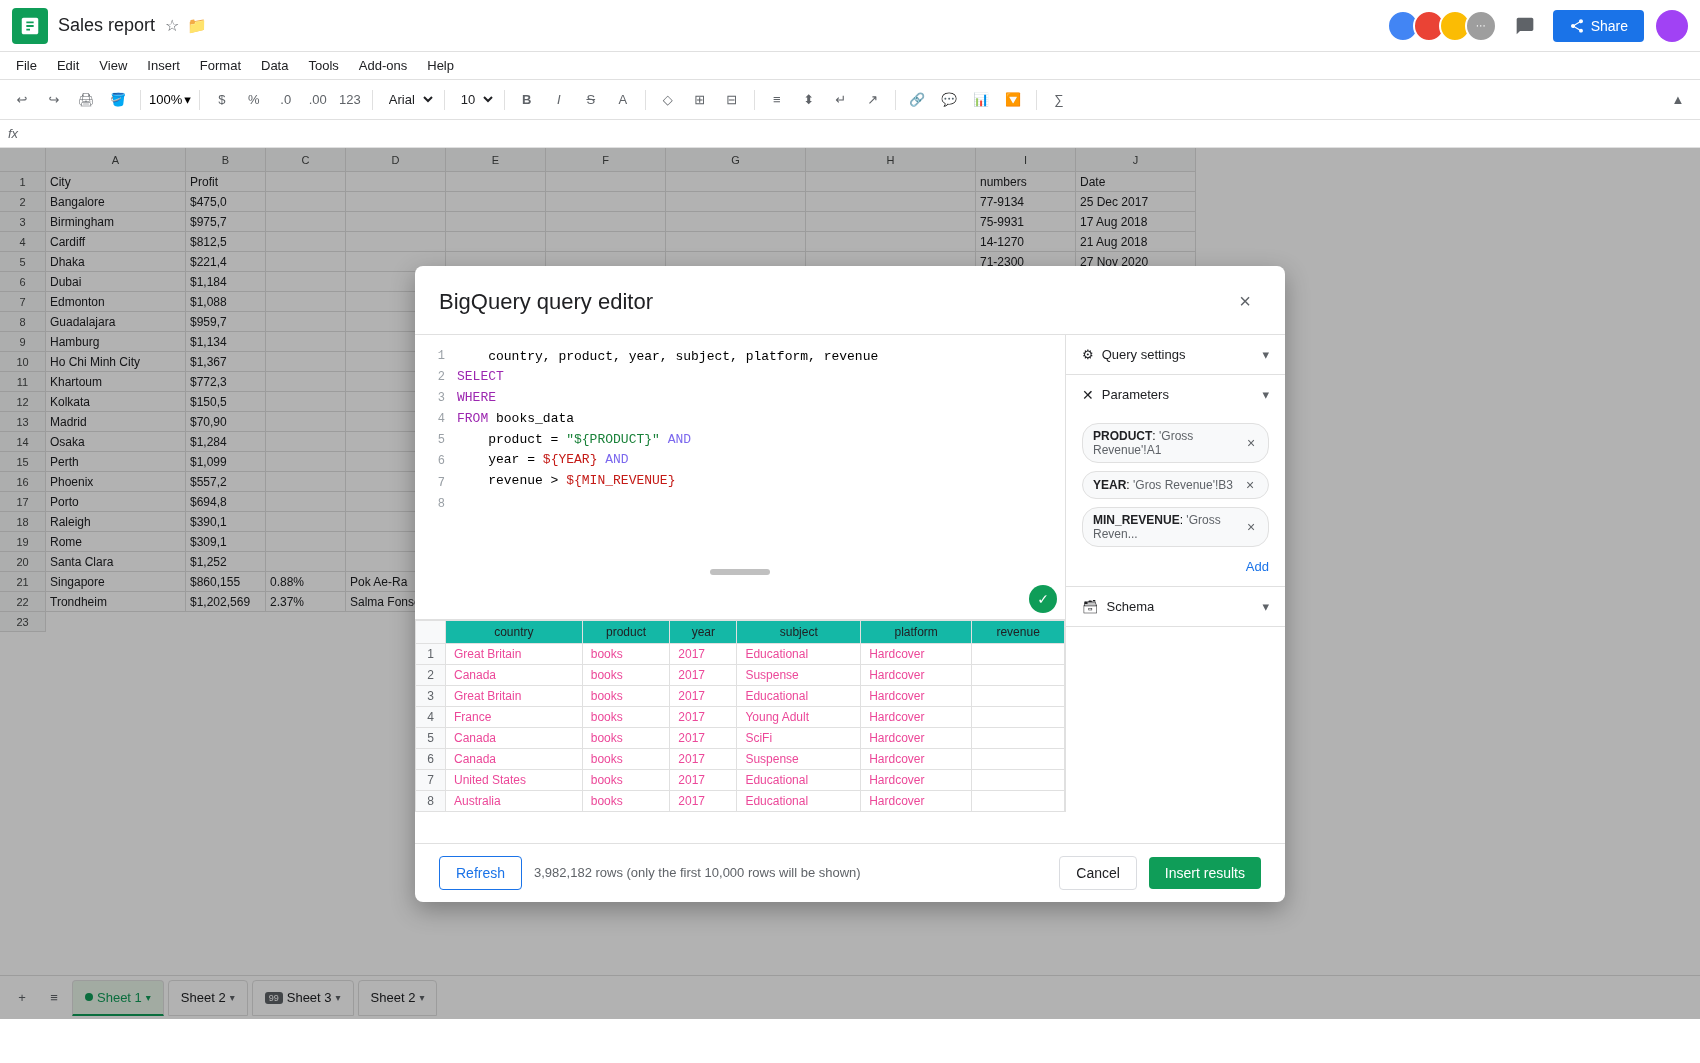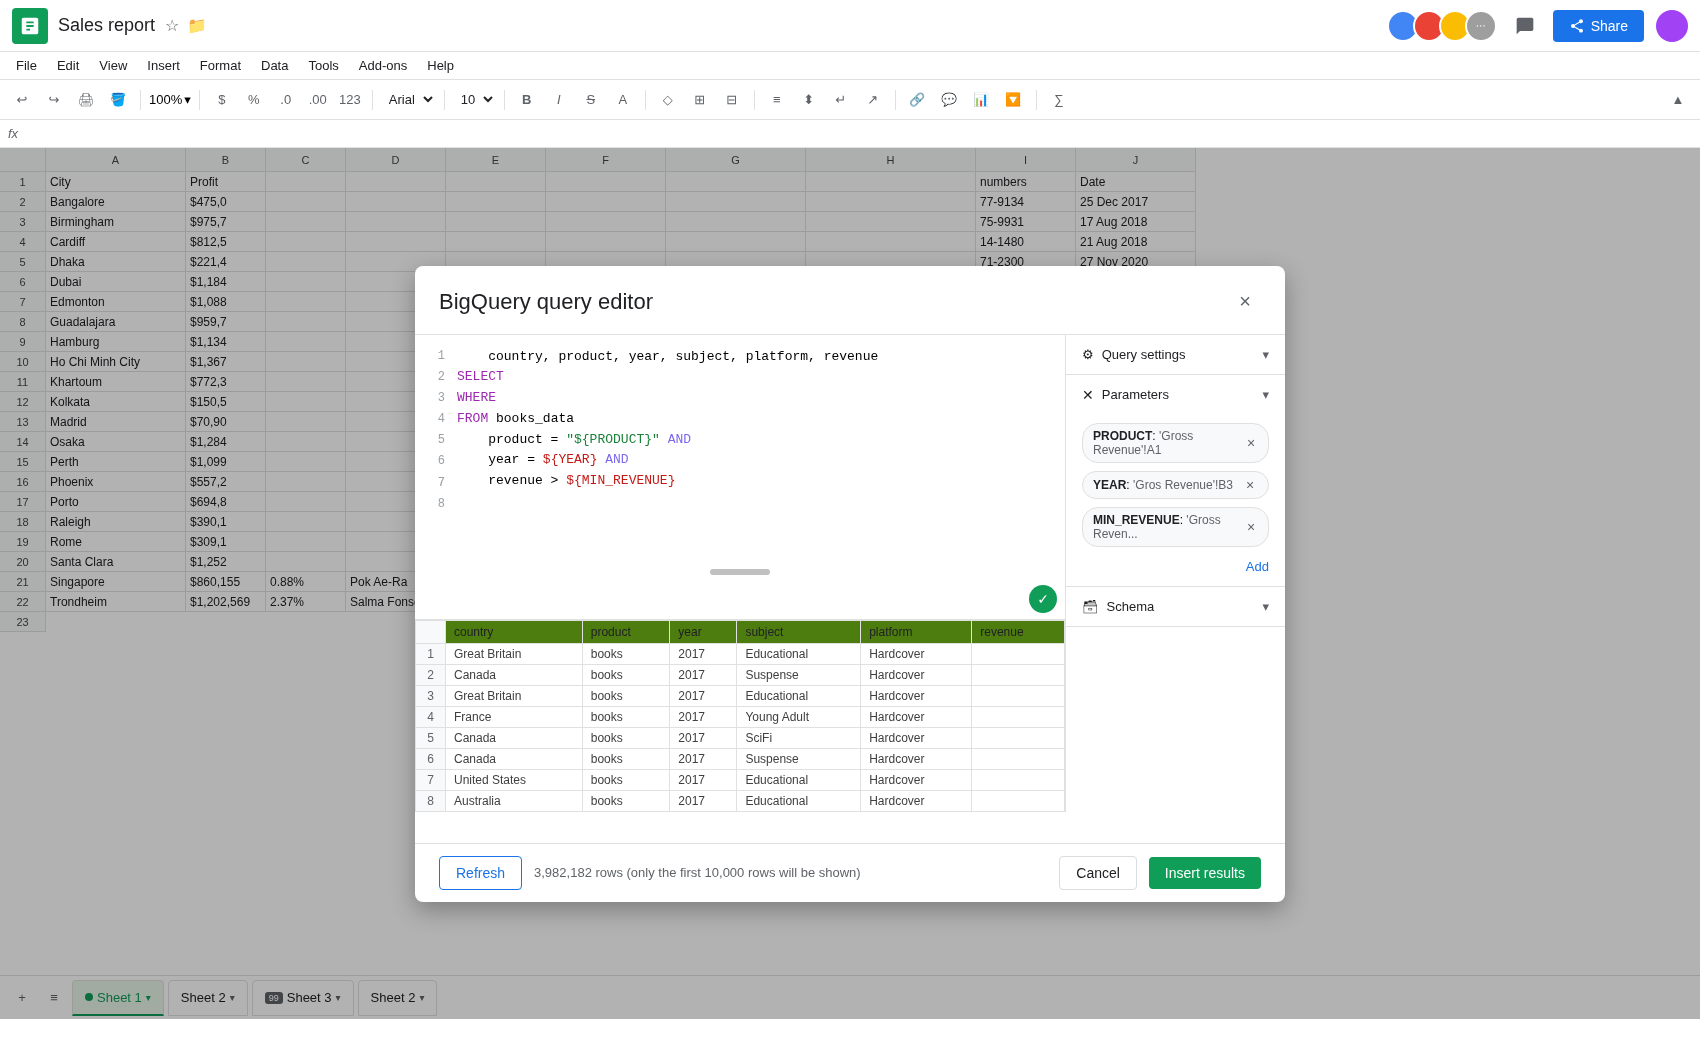--- a/index.html
+++ b/index.html
@@ -70,22 +70,22 @@
     .kw { color: #9c27b0; font-weight: 500; }
     .kw-and { color: #7b68ee; }
     .str { color: #188038; }
     .var { color: #c41a16; }
     .run-indicator { display: flex; justify-content: flex-end; padding: 6px 8px; }
     .run-check { width: 28px; height: 28px; background: #0f9d58; border-radius: 50%; display: flex; align-items: center; justify-content: center; color: white; font-size: 14px; }
     
     
     .results-table { border-top: 1px solid #e0e0e0; overflow: auto; max-height: 220px; }
     .rt-table { width: 100%; border-collapse: collapse; font-size: 12px; }
-    .rt-th { background: #4d7c0f; padding: 4px 8px; border: 1px solid #e0e0e0; font-weight: 500; text-align: left; color: #202124; position: sticky; top: 0; }
-    .rt-td { padding: 3px 8px; border: 1px solid #e0e0e0; color: #404040; white-space: nowrap; }
+    .rt-th { background: #14b8a6; padding: 4px 8px; border: 1px solid #e0e0e0; font-weight: 500; text-align: center; color: #202124; position: sticky; top: 0; }
+    .rt-td { padding: 3px 8px; border: 1px solid #e0e0e0; color: #ec4899; white-space: nowrap; }
     .rt-rn { background: #f8f9fa; color: #5f6368; text-align: center; width: 30px; }
 
     
     .right-panel { width: 220px; border-left: 1px solid #e0e0e0; overflow-y: auto; }
     .panel-section { border-bottom: 1px solid #e0e0e0; }
     .panel-section-header { display: flex; align-items: center; justify-content: space-between; padding: 12px 16px; cursor: pointer; }
     .panel-section-title { display: flex; align-items: center; gap: 8px; font-size: 13px; font-weight: 500; color: #202124; }
     .panel-section-content { padding: 8px 16px; }
     .param-item { display: flex; align-items: center; justify-content: space-between; background: #f8f9fa; border: 1px solid #e0e0e0; border-radius: 16px; padding: 5px 10px; margin-bottom: 8px; font-size: 12px; }
     .param-name { font-weight: 600; color: #202124; }
@@ -286,21 +286,21 @@
           </div>
         <div class="grid-row">
             <div class="grid-cell" style="width:140px;">Cardiff</div>
             <div class="grid-cell" style="width:80px;">$812,5</div>
             <div class="grid-cell" style="width:80px;"></div>
             <div class="grid-cell" style="width:100px;"></div>
             <div class="grid-cell" style="width:100px;"></div>
             <div class="grid-cell" style="width:120px;"></div>
             <div class="grid-cell" style="width:140px;"></div>
             <div class="grid-cell" style="width:170px;"></div>
-            <div class="grid-cell" style="width:100px;">14-1480</div>
+            <div class="grid-cell" style="width:100px;">14-1270</div>
             <div class="grid-cell" style="width:120px;">21 Aug 2018</div>
           </div>
         <div class="grid-row">
             <div class="grid-cell" style="width:140px;">Dhaka</div>
             <div class="grid-cell" style="width:80px;">$221,4</div>
             <div class="grid-cell" style="width:80px;"></div>
             <div class="grid-cell" style="width:100px;"></div>
             <div class="grid-cell" style="width:100px;"></div>
             <div class="grid-cell" style="width:120px;"></div>
             <div class="grid-cell" style="width:140px;"></div>

